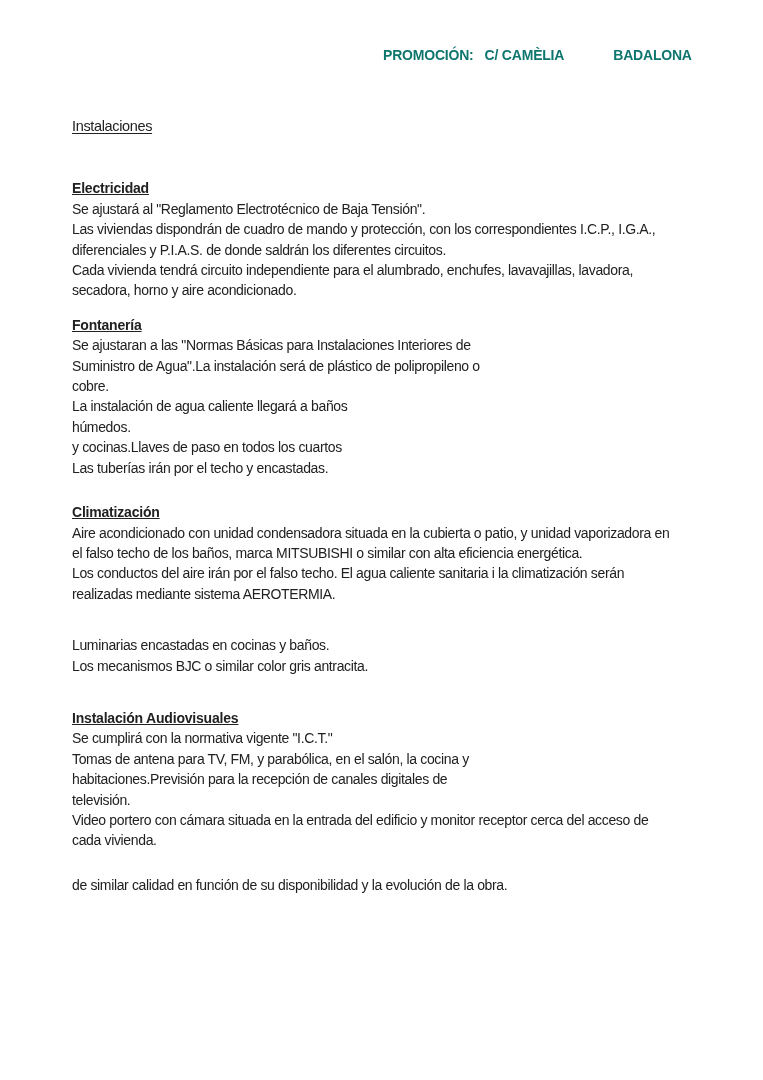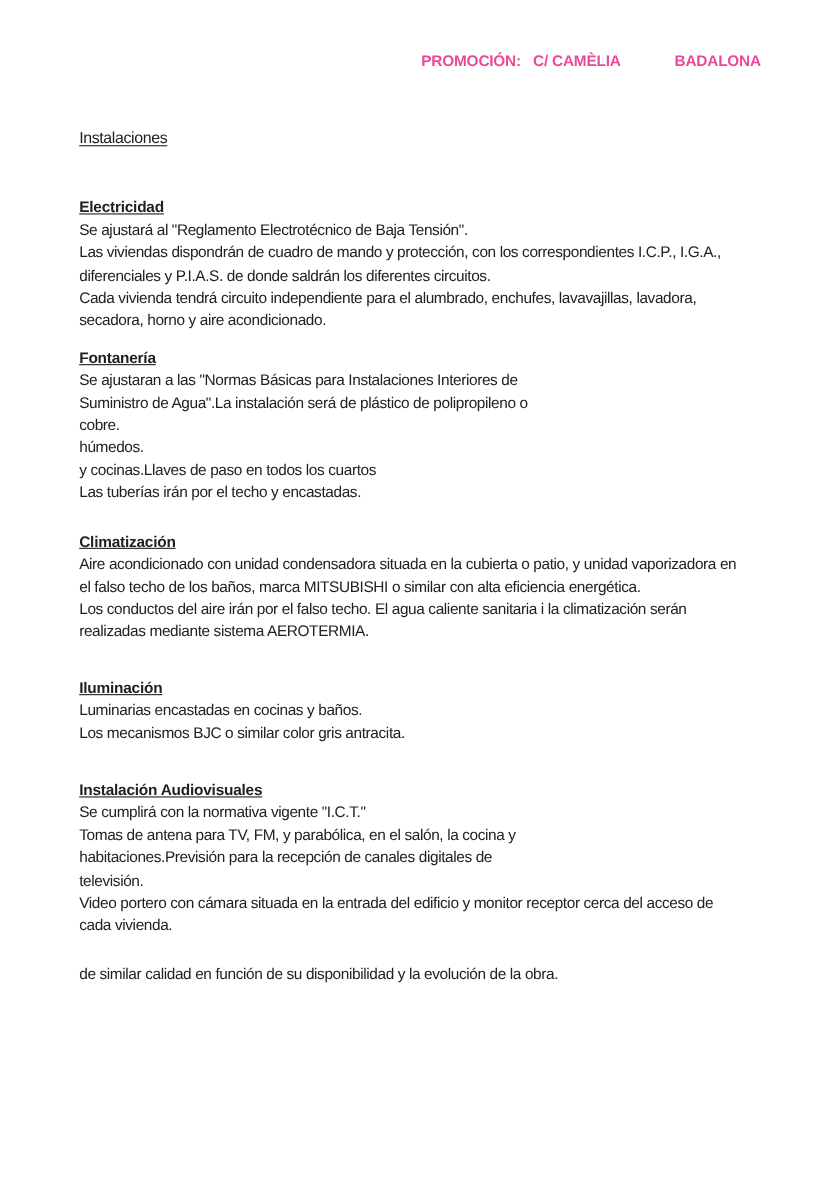--- a/index.html
+++ b/index.html
@@ -19,21 +19,21 @@
     line-height: 20.4px;
     -webkit-font-smoothing: antialiased;
   }
   .doc-header {
     position: absolute;
     left: 383px;
     top: 45px;
     font-weight: bold;
     font-size: 14px;
     letter-spacing: -0.2px;
-    color: #ec4899;
+    color: #0f766e;
     white-space: nowrap;
   }
   .doc-header .street { margin-left: 11px; }
   .doc-header .city   { margin-left: 49px; }
 
   .content {
     position: absolute;
     left: 72px;
     top: 0;
     width: 640px;
@@ -84,35 +84,35 @@
     <div class="ln">diferenciales y P.I.A.S. de donde saldrán los diferentes circuitos.</div>
     <div class="ln">Cada vivienda tendrá circuito independiente para el alumbrado, enchufes, lavavajillas, lavadora,</div>
     <div class="ln">secadora, horno y aire acondicionado.</div>
   </section>
 
   <section class="sec sec-fontaneria">
     <h3 class="sec-h">Fontanería</h3>
     <div class="ln">Se ajustaran a las "Normas Básicas para Instalaciones Interiores de</div>
     <div class="ln">Suministro de Agua".La instalación será de plástico de polipropileno o</div>
     <div class="ln">cobre.</div>
+    <div class="ln">La instalación de agua caliente llegará a baños</div>
     <div class="ln">húmedos.</div>
     <div class="ln">y cocinas.Llaves de paso en todos los cuartos</div>
     <div class="ln">Las tuberías irán por el techo y encastadas.</div>
   </section>
 
   <section class="sec sec-climatizacion">
     <h3 class="sec-h">Climatización</h3>
     <div class="ln">Aire acondicionado con unidad condensadora situada en la cubierta o patio, y unidad vaporizadora en</div>
     <div class="ln">el falso techo de los baños, marca MITSUBISHI o similar con alta eficiencia energética.</div>
     <div class="ln">Los conductos del aire irán por el falso techo. El agua caliente sanitaria i la climatización serán</div>
     <div class="ln">realizadas mediante sistema AEROTERMIA.</div>
   </section>
 
   <section class="sec sec-iluminacion">
-    <h3 class="sec-h">Iluminación</h3>
     <div class="ln">Luminarias encastadas en cocinas y baños.</div>
     <div class="ln">Los mecanismos BJC o similar color gris antracita.</div>
   </section>
 
   <section class="sec sec-audiovisuales">
     <h3 class="sec-h">Instalación Audiovisuales</h3>
     <div class="ln">Se cumplirá con la normativa vigente "I.C.T."</div>
     <div class="ln">Tomas de antena para TV, FM, y parabólica, en el salón, la cocina y</div>
     <div class="ln">habitaciones.Previsión para la recepción de canales digitales de</div>
     <div class="ln">televisión.</div>

